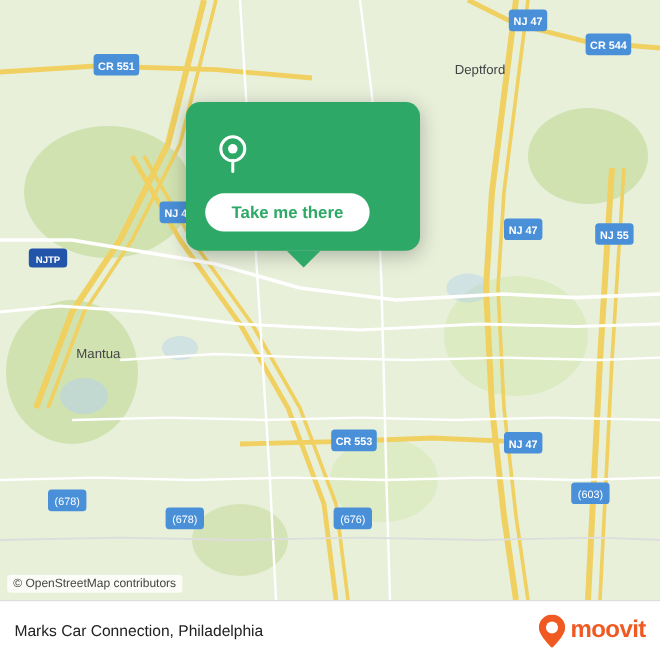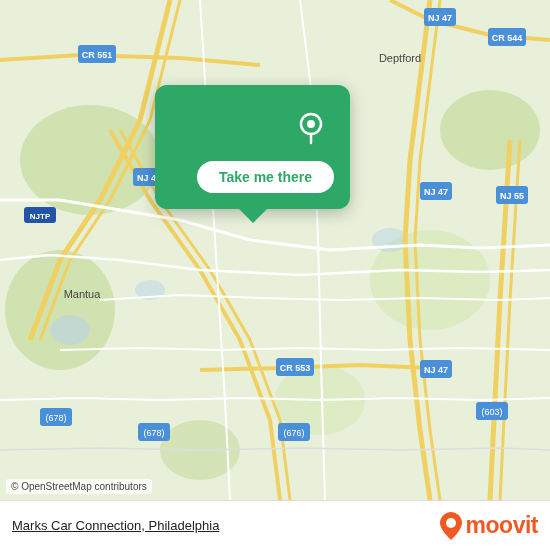--- a/index.html
+++ b/index.html
@@ -30,21 +30,21 @@
     #popup-card {
       position: absolute;
       top: 85px;
       left: 155px;
       width: 195px;
       background: #2ea866;
       border-radius: 12px;
       padding: 18px 16px 16px 16px;
       display: flex;
       flex-direction: column;
-      align-items: flex-end;
+      align-items: flex-start;
       box-shadow: 0 4px 16px rgba(0,0,0,0.25);
     }
 
     #popup-pin {
       width: 46px;
       height: 46px;
       margin-bottom: 12px;
     }
 
     #popup-btn {
@@ -198,23 +198,23 @@
       <path d="M23 31 Q23 38 23 40" stroke="white" stroke-width="2.5" fill="none" stroke-linecap="round"></path>
     </svg>
     <button id="popup-btn">Take me there</button>
   </div>
 
   
   <div style="position:absolute; bottom:6px; left:6px; background:rgba(255,255,255,0.8); padding:2px 5px; border-radius:3px; font-size:10px; color:#444;">© OpenStreetMap contributors</div>
 </div>
 
 <div id="bottom-bar">
-  <span id="bottom-location" style="font-size:13px; font-weight:500; color:#222;text-decoration:underline;">Marks Car Connection, Philadelphia</span>
+  <span id="bottom-location" style="font-size:13px; font-weight:500; color:#222;">Marks Car Connection, Philadelphia</span>
 
   <div id="moovit-logo">
 
     <svg width="22" height="28" viewBox="0 0 22 28" xmlns="http://www.w3.org/2000/svg">
       <path d="M11 0 C5 0 0 5 0 11 C0 18 11 28 11 28 C11 28 22 18 22 11 C22 5 17 0 11 0Z" fill="#f05a22"></path>
       <circle cx="11" cy="11" r="5" fill="white"></circle>
     </svg>
-    <span style="font-size:23px; font-weight:bold; color:#f05a22; letter-spacing:-0.5px;">moovit</span>
+    <span style="font-size:20px; font-weight:bold; color:#f05a22; letter-spacing:-0.5px;">moovit</span>
   </div>
 </div>
 
 </body></html>

